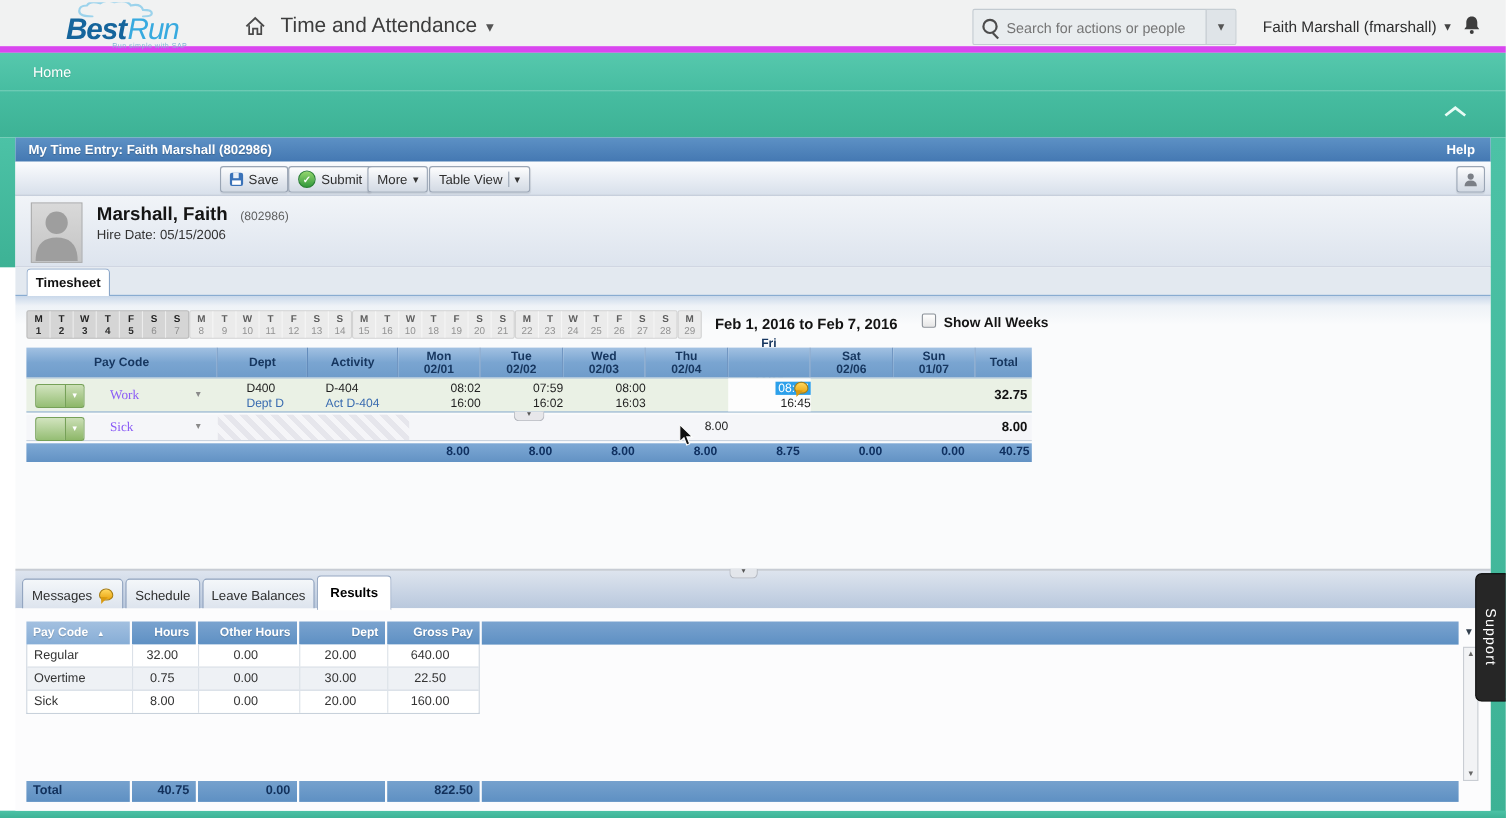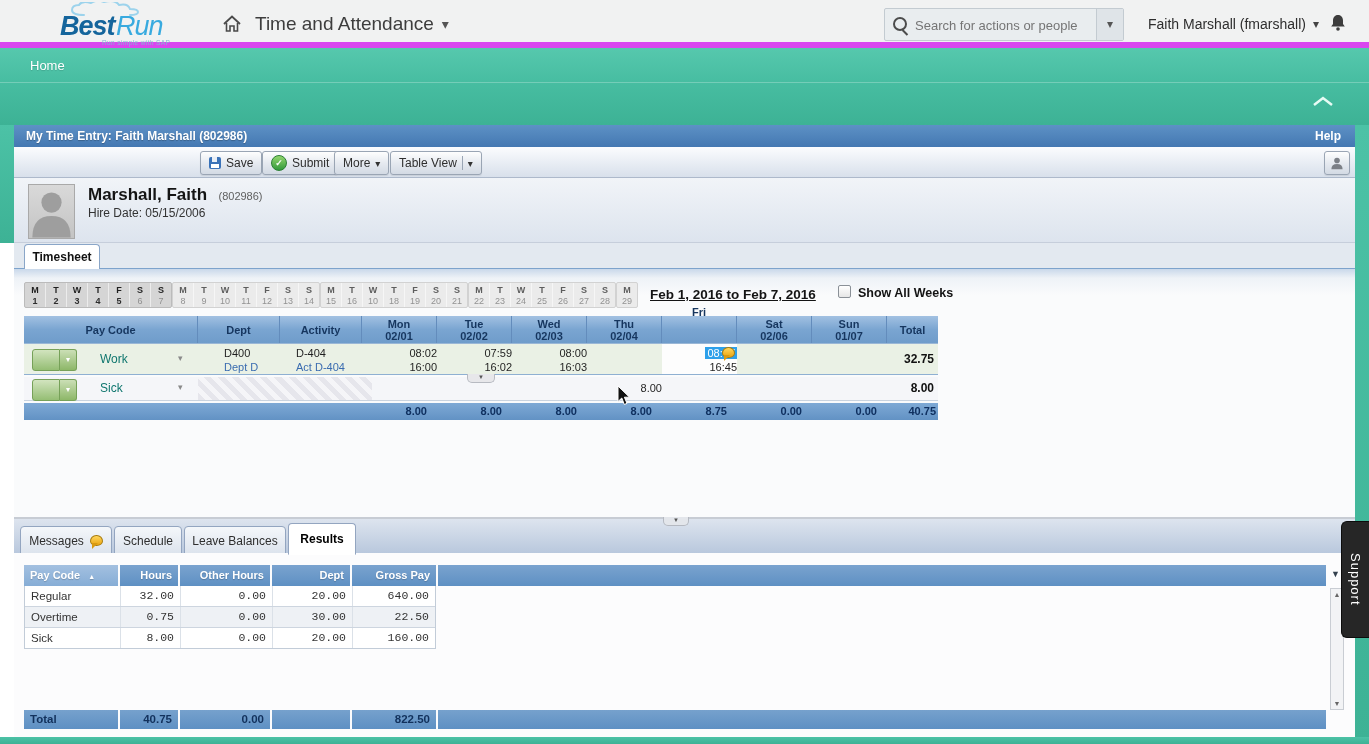--- a/index.html
+++ b/index.html
@@ -78,21 +78,21 @@
   .chk{left:838px;top:285px;width:13px;height:13px;appearance:none;-webkit-appearance:none;background:linear-gradient(#fff,#e6e6e6);border:1px solid #8a9097;border-radius:2px;margin:0;}
   .sawlbl{font-size:12.5px;font-weight:bold;color:#141414;}
 
   
   .thc{position:absolute;top:316px;height:27px;box-sizing:border-box;background:linear-gradient(180deg,#a2c1e2,#7aa5d1 50%,#6f9cca);border-right:1px solid #638cbc;color:#16365f;font-weight:bold;font-size:11px;display:flex;flex-direction:column;align-items:center;justify-content:center;line-height:12px;}
   .row-work{left:24px;top:343px;width:914px;height:32px;background:#eaf1e5;border-top:1px solid #9ab7d6;border-bottom:1px solid #8fb0d2;}
   .row-sick{left:24px;top:377px;width:914px;height:24px;background:#f5f6f9;border-bottom:1px solid #c9d3df;}
   .gbtn{position:absolute;display:flex;}
   .gbtn .gp{width:26px;height:20px;background:linear-gradient(180deg,#d2e4bf,#95be74);border:1px solid #76a158;border-radius:3px 0 0 3px;color:#fff;font-size:14px;font-weight:bold;text-align:center;line-height:18px;text-shadow:0 1px 1px rgba(0,0,0,.25);}
   .gbtn .gc{width:16px;height:20px;background:linear-gradient(180deg,#cbdfb6,#8db768);border:1px solid #76a158;border-left:none;border-radius:0 3px 3px 0;color:#fff;font-size:8px;text-align:center;line-height:20px;}
-  .rowlbl{position:absolute;font-size:12px;color:#0f766e;}
+  .rowlbl{position:absolute;font-size:12px;color:#8b5cf6;font-family:Liberation Serif, serif;}
   .rowcaret{position:absolute;font-size:9px;color:#8a8a8a;}
   .cell2{position:absolute;width:75px;text-align:right;padding-right:16px;font-size:11px;color:#1f1f1f;line-height:14px;}
   .lnk{color:#3a6cb0;}
   .hatch{position:absolute;background:repeating-linear-gradient(45deg,#e6e6ec 0 5px,#f5f5f8 5px 10px);}
   .seltime{background:#2da0ea;color:#fff;padding:0 2px;}
   .balloon{width:11px;height:9px;background:linear-gradient(#ffd75e,#eaa511);border:1px solid #a97d10;border-radius:50% 50% 50% 50%/60% 60% 45% 45%;position:relative;display:inline-block;}
   .balloon::after{content:"";position:absolute;left:1px;bottom:-4px;border:3px solid transparent;border-top-color:#d99a10;border-left-color:#d99a10;}
   .rowtotal{position:absolute;font-size:12px;font-weight:bold;color:#111;text-align:right;}
   .expander{left:467px;top:374px;width:28px;height:9px;background:#e7e7ea;border:1px solid #b7bac1;border-top:none;border-radius:0 0 5px 5px;text-align:center;line-height:7px;font-size:6px;color:#555;z-index:3;}
   .totbar{left:24px;top:403px;width:914px;height:17px;background:linear-gradient(180deg,#7ea9d5,#6292c4);}
@@ -108,21 +108,21 @@
 
   
   .rh{position:absolute;top:565px;height:21px;background:linear-gradient(180deg,#7aa3cf,#5e90c3);color:#fff;font-size:11px;font-weight:bold;line-height:21px;box-sizing:border-box;text-shadow:0 1px 1px rgba(0,0,0,.2);}
   .rh.num{text-align:right;padding-right:6px;}
   .rh.pc{background:linear-gradient(180deg,#a3c0e0,#86add6);padding-left:6px;}
   .rbody{left:24px;top:586px;width:412px;height:63px;border:1px solid #c2ccd8;border-top:none;}
   .rrow{position:relative;height:20px;border-bottom:1px solid #cdd5df;display:flex;}
   .rrow:last-child{border-bottom:none;}
   .rc{height:20px;line-height:20px;font-size:11.5px;color:#333;box-sizing:border-box;border-right:1px solid #dbe1e8;}
   .rc.pc{padding-left:6px;}
-  .rc.num{text-align:right;padding-right:6px;font-family:Liberation Mono, monospace;}
+  .rc.num{text-align:center;padding-right:6px;}
   .rt{position:absolute;top:710px;height:19px;background:linear-gradient(180deg,#76a1cd,#5e90c3);color:#12315c;font-size:11.5px;font-weight:bold;line-height:19px;box-sizing:border-box;}
   .rt.num{text-align:right;padding-right:6px;}
   .scrollbar{left:1330px;top:588px;width:14px;height:122px;background:#f2f3f5;border:1px solid #c9cdd3;}
   .sarrow{position:absolute;left:0;width:12px;text-align:center;font-size:7px;color:#666;}
 
   
   .support{left:1341px;top:521px;width:28px;height:117px;background:#262626;border:1px solid #0c0c0c;border-right:none;border-radius:6px 0 0 6px;color:#fff;font-size:13px;writing-mode:vertical-rl;text-align:center;letter-spacing:1px;z-index:9;display:flex;align-items:center;justify-content:center;}
 </style>
 </head>
 <body>
@@ -339,21 +339,21 @@
         <span class="wl">S</span>
         <span class="wn">28</span>
       </div>
   </div>
   <div class="wk" style="left:616px;">
     <div class="wkcell">
         <span class="wl">M</span>
         <span class="wn">29</span>
       </div>
   </div>
-  <span class="a rangelbl" style="left:650px;top:287px;text-decoration:underline;">Feb 1, 2016 to Feb 7, 2016</span>
+  <span class="a rangelbl" style="left:650px;top:287px;">Feb 1, 2016 to Feb 7, 2016</span>
   <input type="checkbox" class="a chk" style="">
   <span class="a sawlbl" style="left:858px;top:286px;">Show All Weeks</span>
 
   <div class="thc" style="left:24px;width:174px;">
       <span>Pay Code</span>
     </div>
   <div class="thc" style="left:198px;width:82px;">
       <span>Dept</span>
     </div>
   <div class="thc" style="left:280px;width:82px;">

